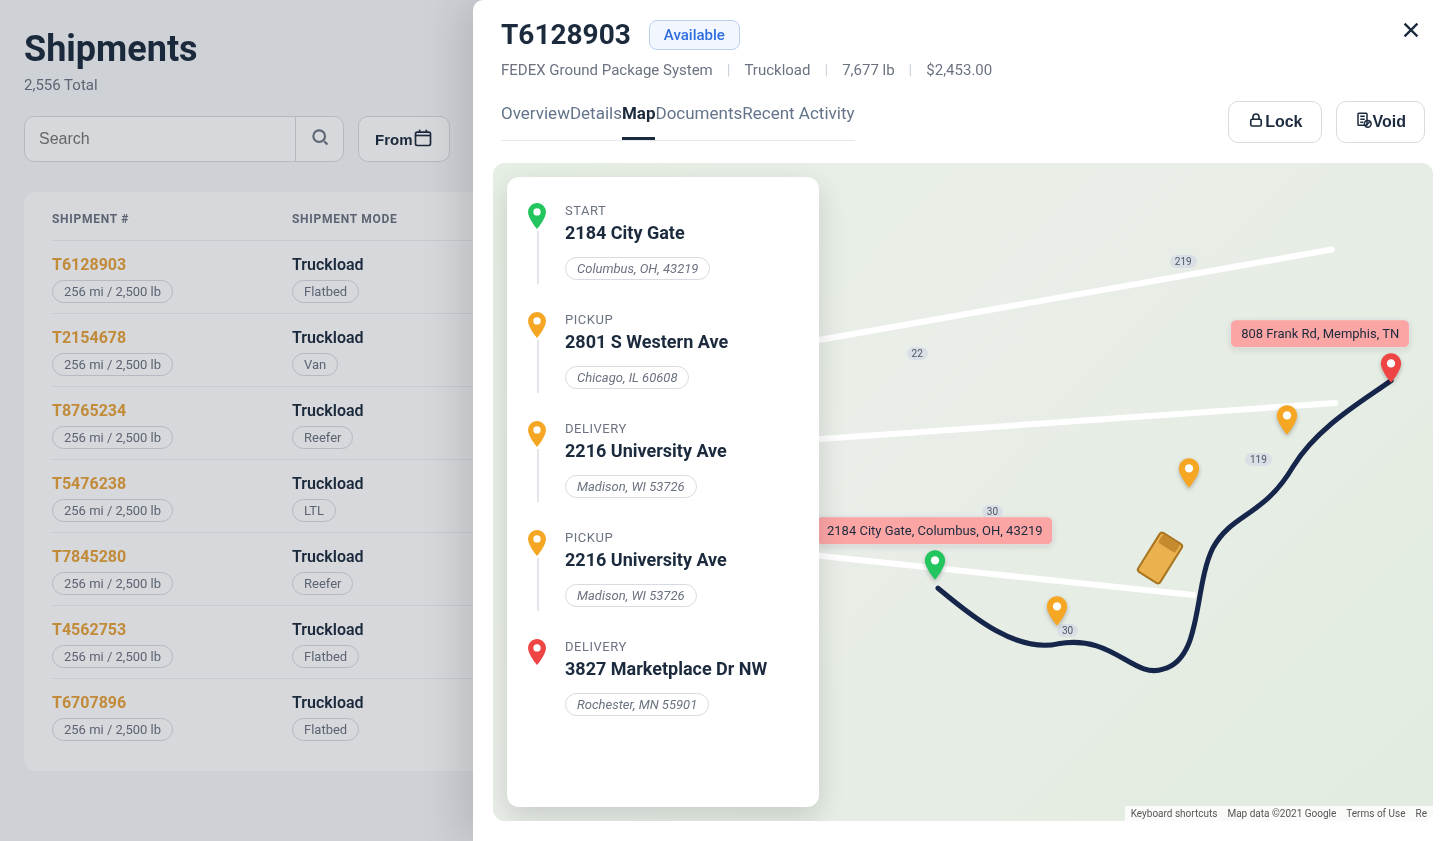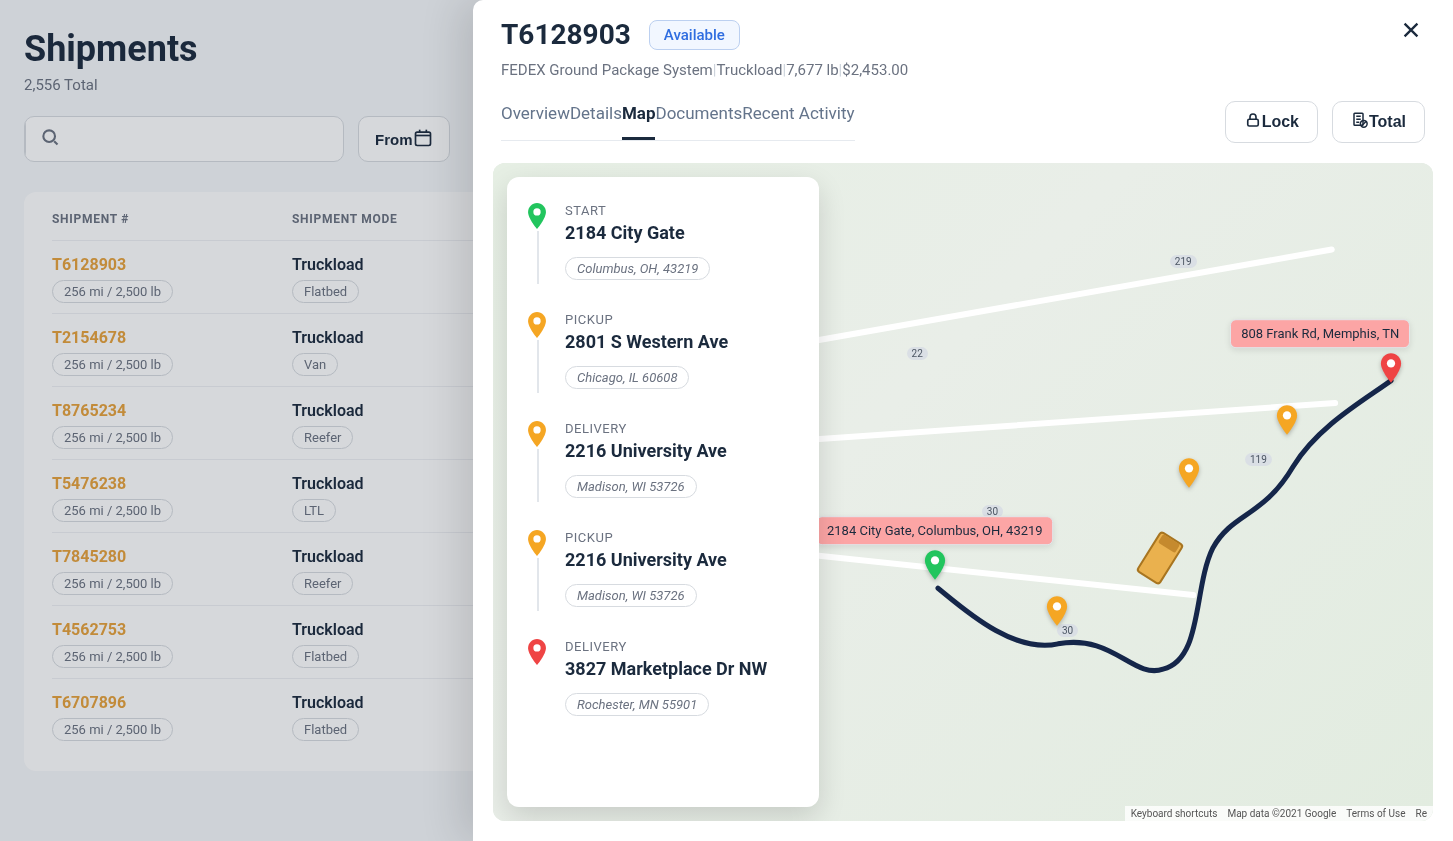--- a/index.html
+++ b/index.html
@@ -167,20 +167,21 @@
   display: flex;
   align-items: center;
   justify-content: center;
   cursor: pointer;
 }
 .meta-row {
   margin-top: 10px;
   color: #6b7280;
   font-size: 15px;
   display: flex;
+  gap: 14px;
   align-items: center;
 }
 .meta-sep { color: #cbd2da; }
 .tab-row {
   display: flex;
   align-items: center;
   justify-content: space-between;
   margin-top: 22px;
 }
 .tabs {
@@ -317,20 +318,21 @@
 </style>
 </head>
 <body>
 
 <div class="page-bg">
   <div class="page-title">Shipments</div>
   <div class="page-subtitle">2,556 Total</div>
 
   <div class="filter-row">
     <div class="search-wrap">
+      <input placeholder="Search" style="">
       <div class="search-btn">
         <span>
           <svg width="20" height="20" viewBox="0 0 24 24" fill="none" stroke="currentColor" stroke-width="2.5">
               <circle cx="11" cy="11" r="7"></circle>
               <path d="M21 21l-4-4"></path>
             </svg>
         </span>
       </div>
     </div>
     <button class="from-btn">
@@ -439,21 +441,21 @@
         </button>
         <button class="btn">
           <span>
             <svg width="18" height="18" viewBox="0 0 24 24" fill="none" stroke="#1b2a3d" stroke-width="2">
                 <rect x="4" y="3" width="12" height="16" rx="1"></rect>
                 <path d="M7 7h6M7 11h6M7 15h4"></path>
                 <circle cx="17" cy="17" r="4.5"></circle>
                 <path d="M14 20l6-6"></path>
               </svg>
           </span>
-          <span>Total</span>
+          <span>Void</span>
         </button>
       </div>
     </div>
   </div>
 
   <div class="map-area">
     <div class="map-bg">
       <div class="land"></div>
       <div class="road" style="top:40%; left:10%; width:80%; transform:rotate(-4deg);"></div>
       <div class="road" style="top:60%; left:5%; width:70%; transform:rotate(6deg);"></div>

